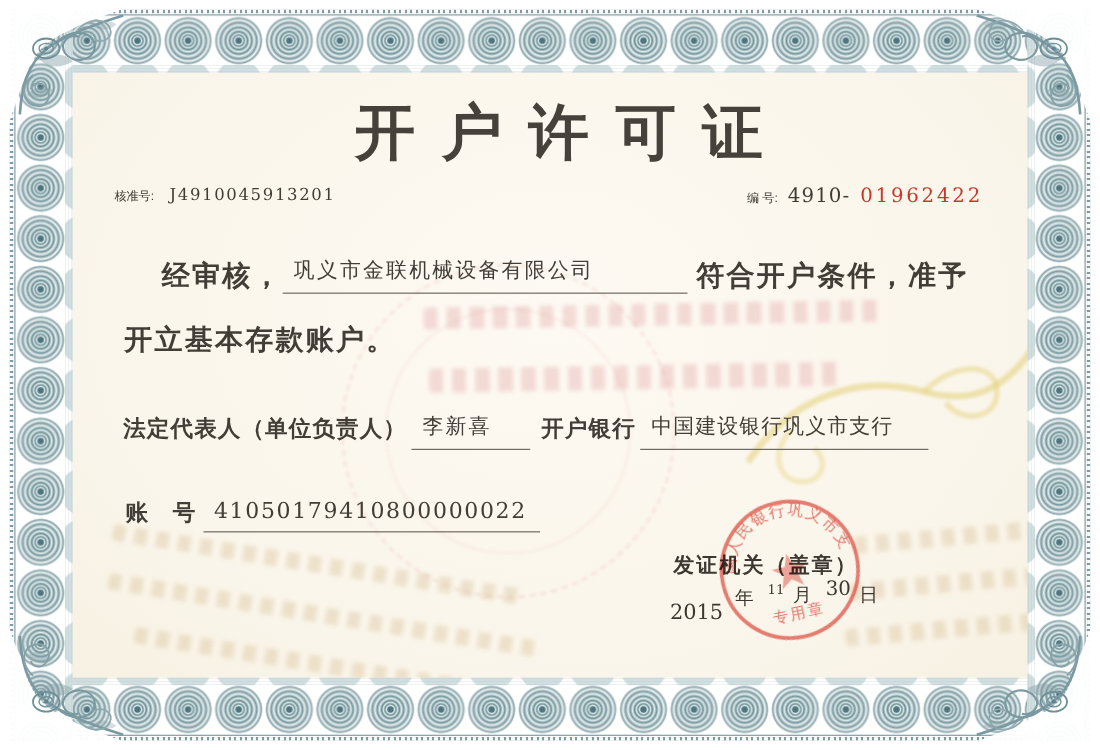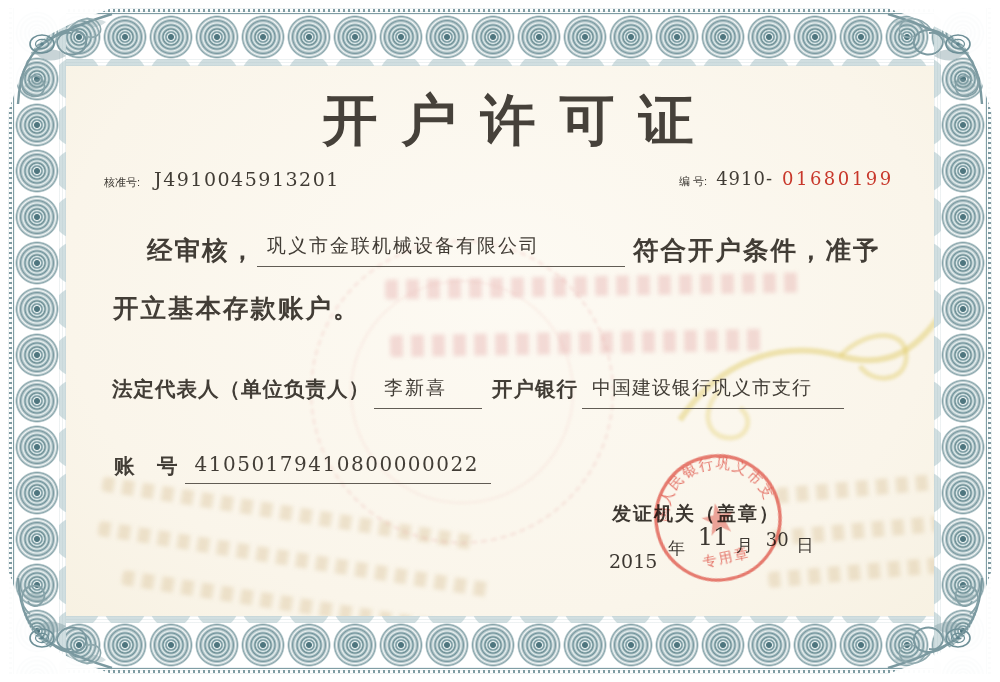--- a/index.html
+++ b/index.html
@@ -55,21 +55,21 @@
   .wm-swirl{filter:blur(1.5px);}
 
   
   .content{position:absolute;inset:0;z-index:5;}
   .cert-title{position:absolute;top:84px;left:0;width:100%;text-align:center;
               font-family:"DejaVu Serif","Liberation Serif",serif;font-weight:700;
               font-size:55px;letter-spacing:24px;padding-left:40px;box-sizing:border-box;color:#46413a;}
   .meta-label{font-size:11px;color:#3a3631;}
   .serif-val{font-family:"DejaVu Serif","Liberation Serif",serif;color:#413c35;}
   .row-approval{position:absolute;top:168px;left:104px;display:flex;align-items:baseline;gap:14px;}
-  .row-approval .serif-val{font-size:19px;letter-spacing:1.5px;}
+  .row-approval .serif-val{font-size:15px;letter-spacing:1.5px;}
   .row-serial{position:absolute;top:168px;left:679px;display:flex;align-items:baseline;gap:9px;}
   .serial-prefix{font-size:18px;letter-spacing:1px;}
   .serial-red{font-family:"DejaVu Serif","Liberation Serif",serif;font-size:18px;letter-spacing:2.5px;}
 
   .bodyline{position:absolute;display:flex;align-items:flex-start;color:#423d36;}
   .big{font-size:25.5px;font-weight:600;letter-spacing:2px;}
   .line1{top:233px;left:147px;}
   .fill-field{display:inline-block;border-bottom:1px solid #615c54;padding:0 0 7px 10px;
               font-family:"DejaVu Serif","Liberation Serif",serif;font-weight:400;}
   .company-field{width:358px;font-size:19px;letter-spacing:2px;margin-right:8px;}
@@ -81,21 +81,21 @@
   .bank-field{width:252px;font-size:19px;letter-spacing:1px;margin-left:4px;}
   .line4{top:452px;left:114px;}
   .acct-field{width:296px;font-size:20px;letter-spacing:1.5px;margin-left:6px;}
 
   .issuer-label{position:absolute;top:501px;left:612px;font-size:19px;font-weight:600;letter-spacing:2px;color:#3c3731;}
   .date-row{position:absolute;top:528px;left:609px;font-size:17px;color:#3c3731;}
   .date-row span{display:inline-block;}
   .d-num{font-family:"DejaVu Serif","Liberation Serif",serif;font-size:19px;}
   .d-year{position:relative;top:18px;}
   .d-yunit{position:relative;top:4px;margin-left:6px;}
-  .d-month{position:relative;top:-5px;margin-left:8px;font-size:24px;}
+  .d-month{position:relative;top:-5px;margin-left:8px;font-size:12px;}
   .d-munit{position:relative;top:1px;margin-left:3px;}
   .d-day{position:relative;top:-4px;margin-left:8px;font-size:18px;}
   .d-dunit{position:relative;top:1px;margin-left:3px;}
 
   .seal{position:absolute;top:452px;left:652px;width:132px;height:132px;
         transform:rotate(-12deg);mix-blend-mode:multiply;filter:blur(.3px);opacity:.88;}
 </style>
 </head>
 <body>
 
@@ -159,21 +159,21 @@
     <div class="cert-title">开户许可证</div>
 
     <div class="row-approval">
       <span class="meta-label">核准号:</span>
       <span class="serif-val">J4910045913201</span>
     </div>
 
     <div class="row-serial">
       <span class="meta-label">编 号:</span>
       <span class="serial-prefix serif-val">4910-</span>
-      <span class="serial-red" style="color:#c8372a">01680199</span>
+      <span class="serial-red" style="color:#c8372a">01962422</span>
     </div>
 
     <div class="bodyline line1">
       <span class="big">经审核，</span>
       <span class="fill-field company-field">巩义市金联机械设备有限公司</span>
       <span class="big">符合开户条件，准予</span>
     </div>
 
     <div class="bodyline line3">
       <span class="mid">法定代表人（单位负责人）</span>

